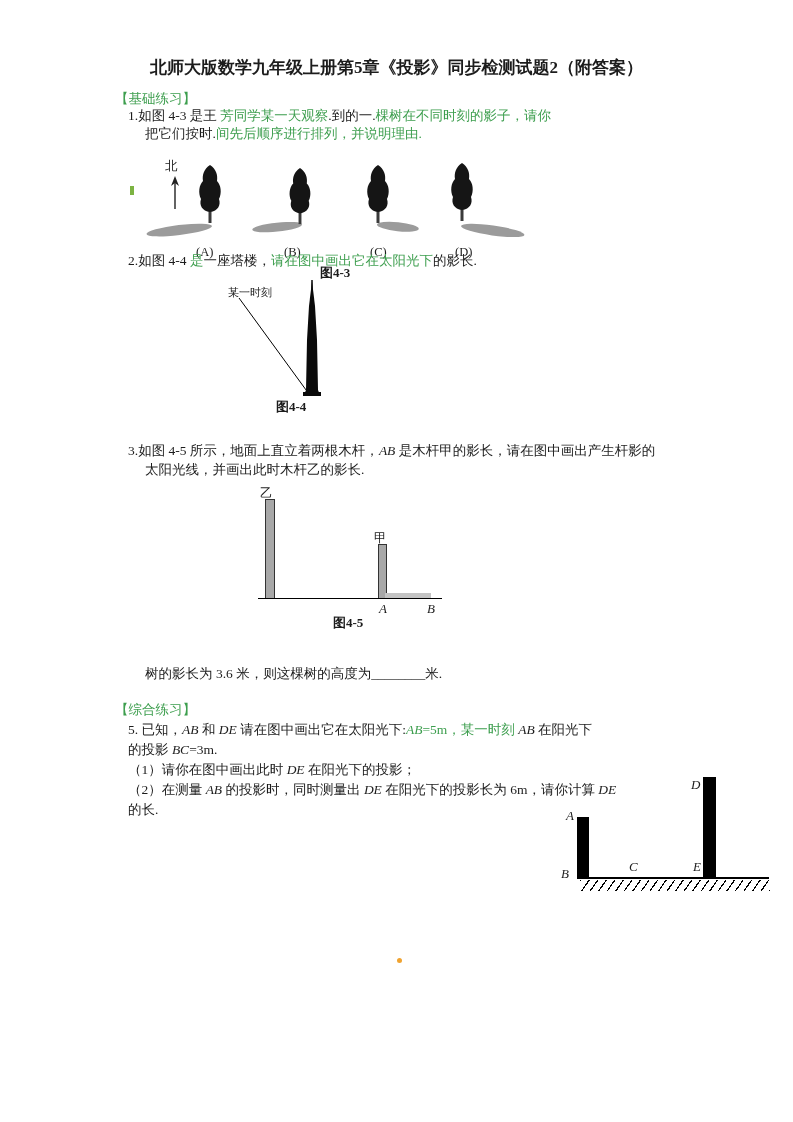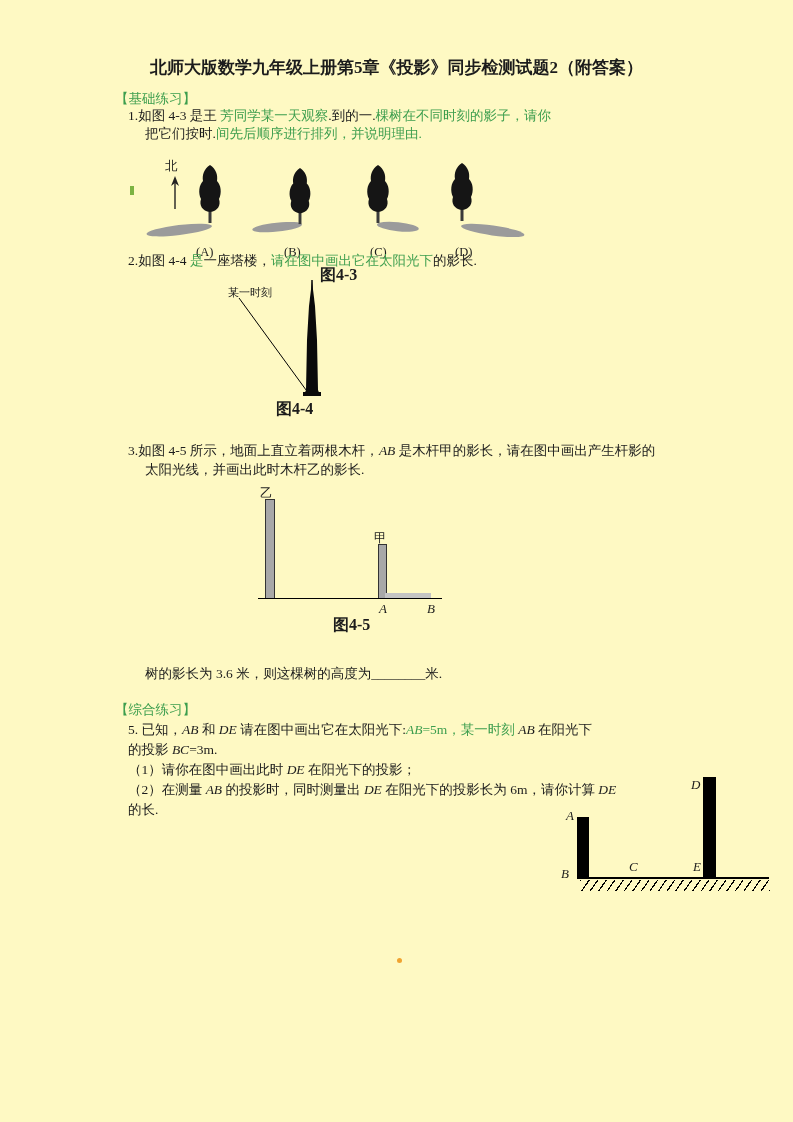--- a/index.html
+++ b/index.html
@@ -1,30 +1,30 @@
 <!DOCTYPE html>
 <html><head>
 <meta charset="utf-8">
 <style>
   html,body { margin:0; padding:0; background:#e8e8e8; }
   .page {
     position:relative; width:793px; height:1122px; margin:0 auto;
-    background:#fef9c3; overflow:hidden;
+    background:#ffffff; overflow:hidden;
     font-family:"Liberation Serif","DejaVu Serif",serif; color:#1c1c1c;
   }
   .t { position:absolute; white-space:nowrap; font-size:13.5px; line-height:1.35; }
   .title {
     position:absolute; top:56px; left:0; width:100%; text-align:center;
     font-size:17px; font-weight:bold; white-space:nowrap;
   }
   .hl { color:#3d9e4e; }
   .it { font-style:italic; }
   .small { font-size:11px; }
   .lab { font-size:12.5px; }
-  .cap { font-weight:bold; font-size:16px; }
+  .cap { font-weight:bold; font-size:13px; }
   .mlabel { font-style:italic; font-size:13px; }
   .bar { position:absolute; background:#a8a8a8; border:1px solid #333; }
   .blackbar { position:absolute; background:#000; }
   .shadow {
     position:absolute; background:#9b9b9b; border-radius:50%;
   }
   .groundline { position:absolute; background:#000; }
   .shadowstrip { position:absolute; background:#c4c4c4; }
   .hatch {
     position:absolute;

